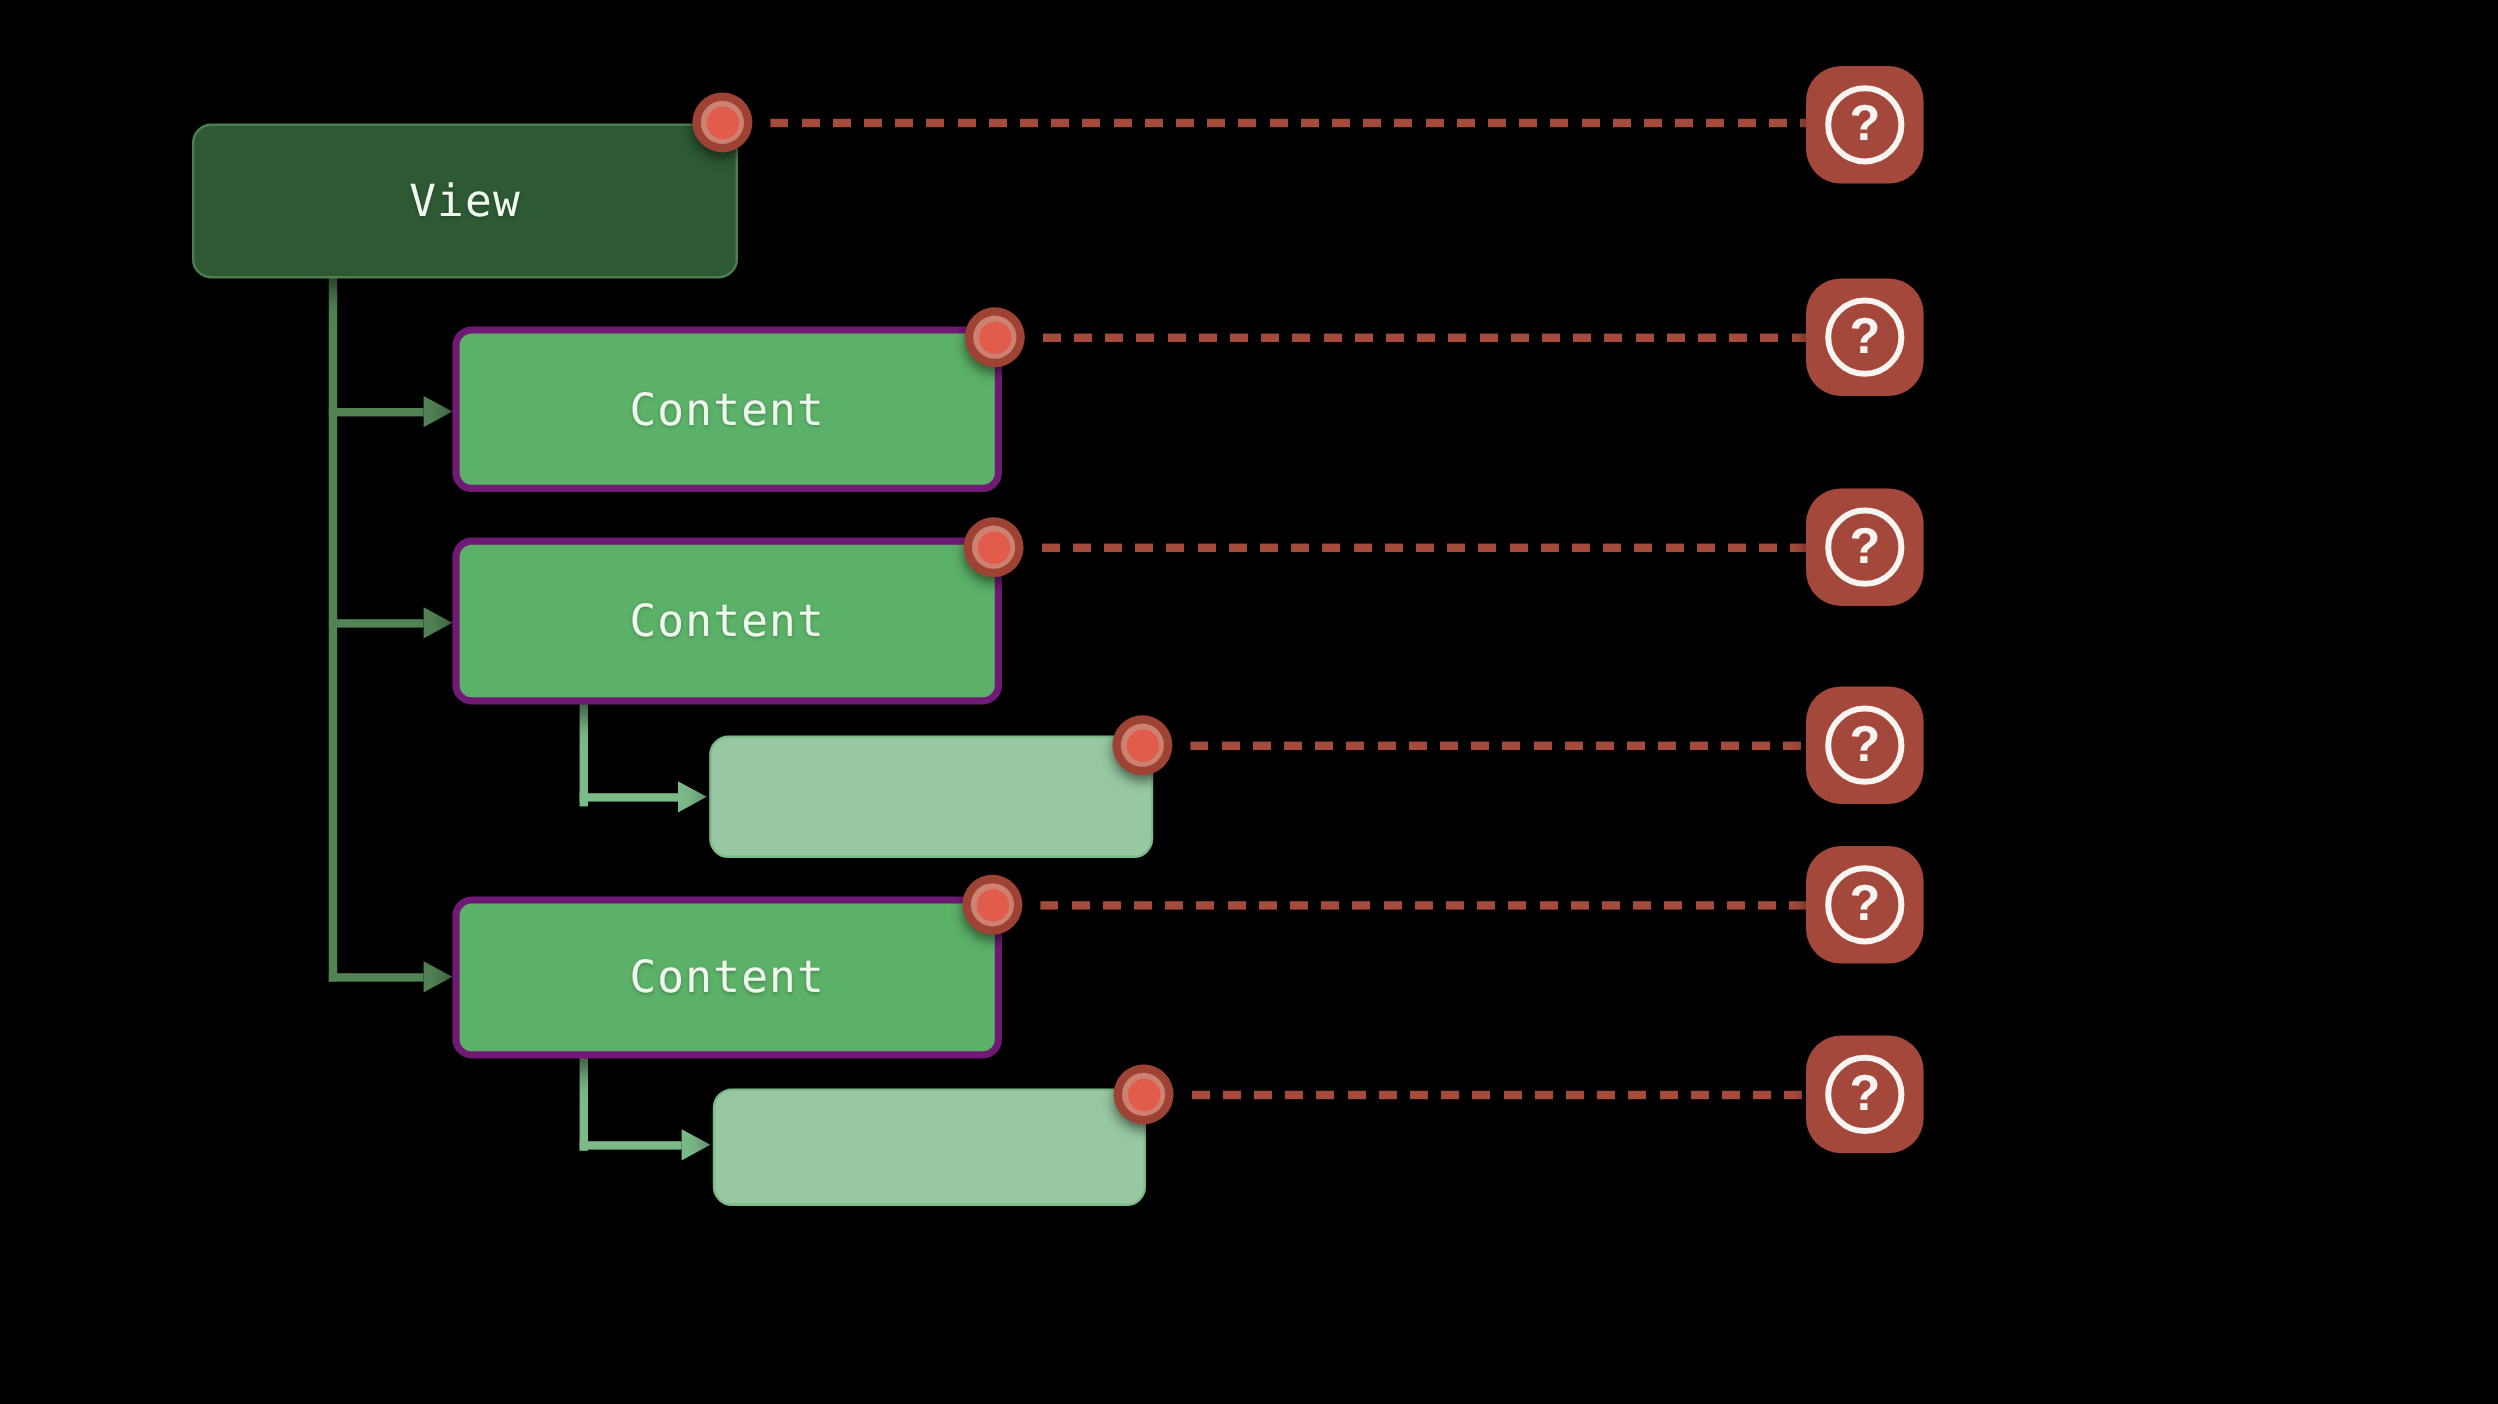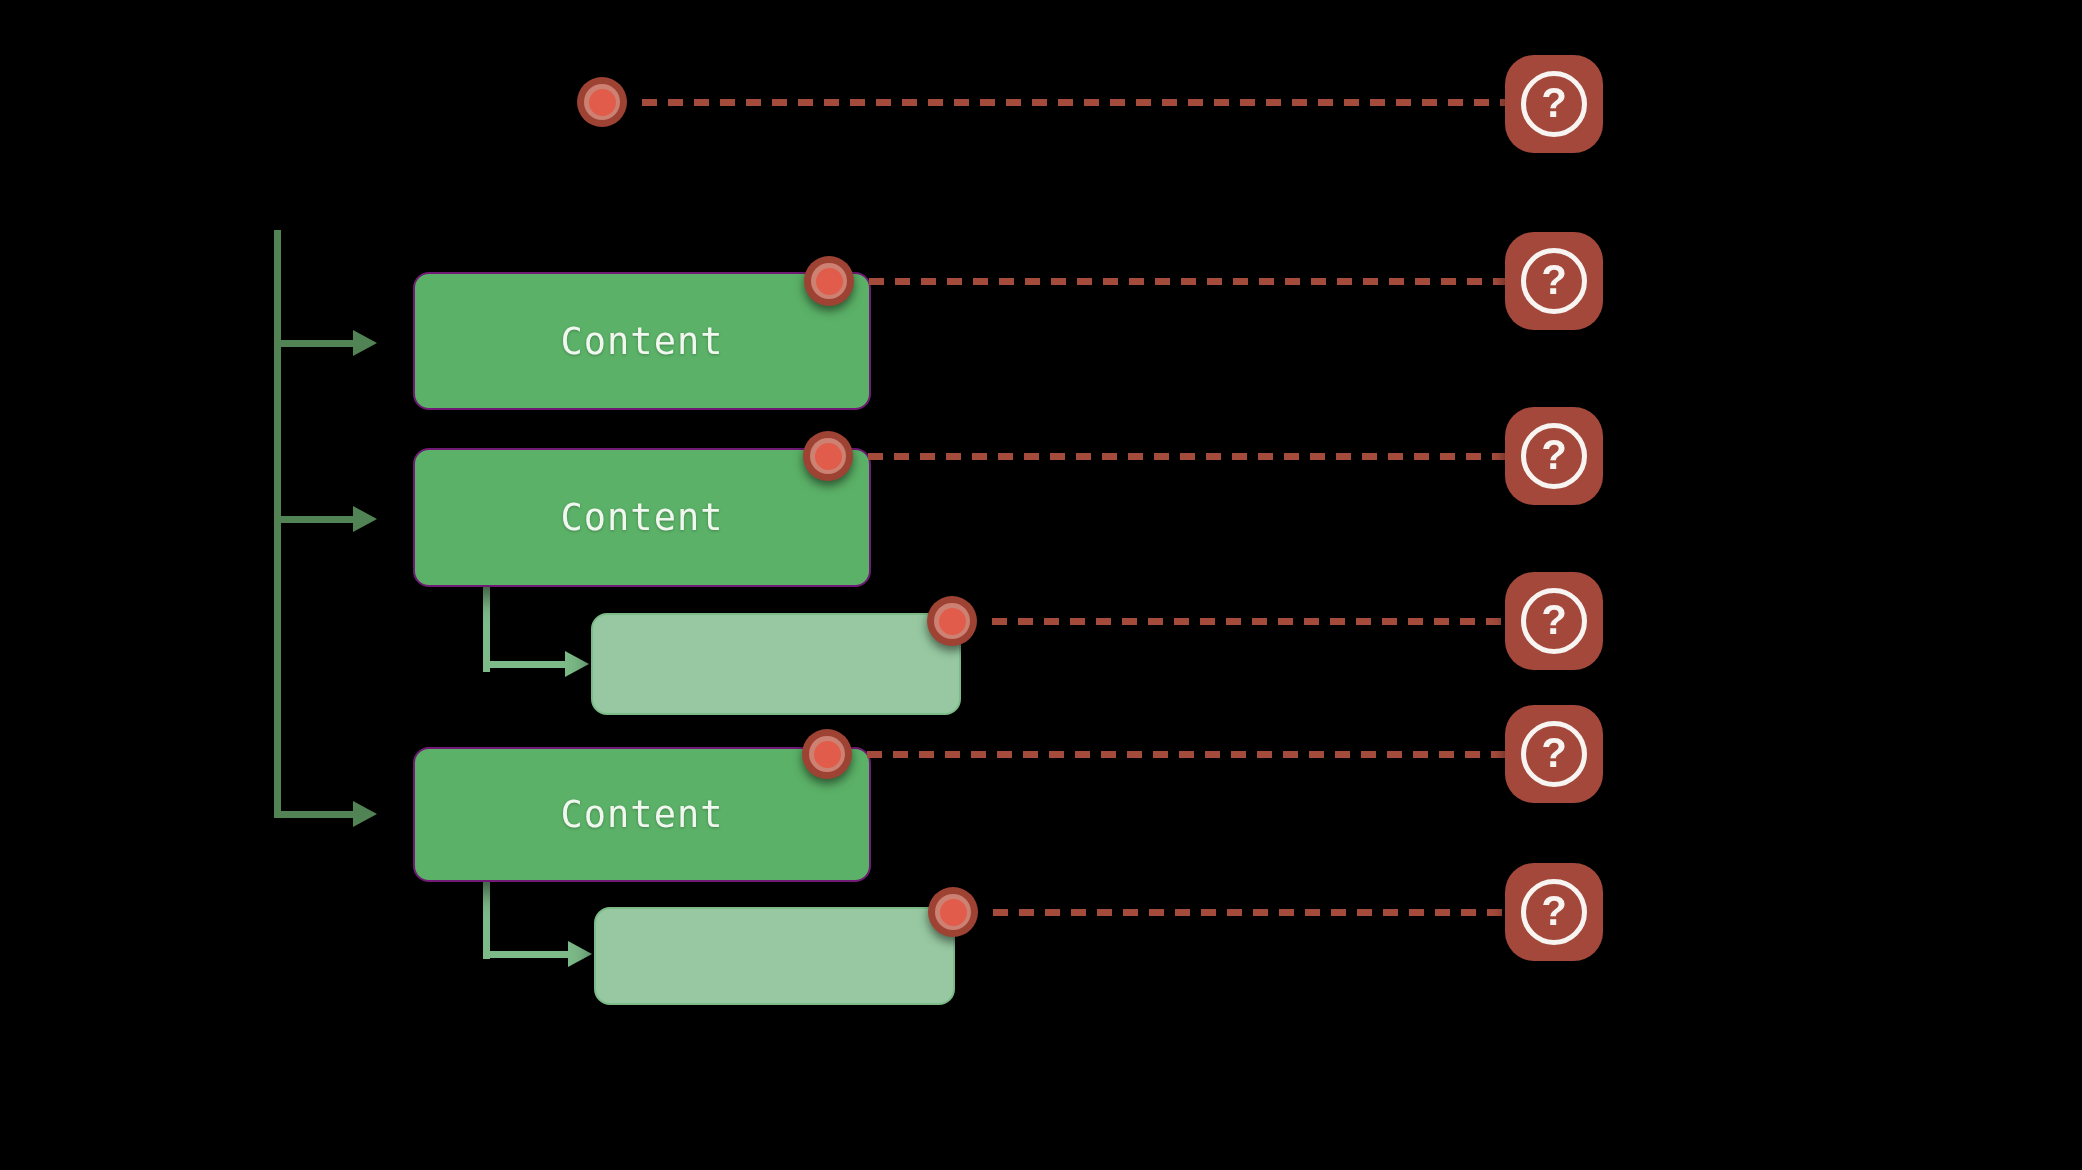--- a/index.html
+++ b/index.html
@@ -21,21 +21,21 @@
     position: absolute;
     border-radius: 16px;
     display: flex;
     align-items: center;
     justify-content: center;
     box-shadow: 0 10px 22px rgba(0,0,0,0.55);
     z-index: 2;
     box-sizing: border-box;
   }
   .node-root    { background: #2d5933; border: 2px solid #4c8052; }
-  .node-content { background: #5bb167; border: 2px solid #701a75; margin-left: 36px; }
+  .node-content { background: #5bb167; border: 6px solid #701a75; }
   .node-sub     { background: #97c8a1; border: 2px solid #7cba88; }
   .node-label {
     font-size: 37px;
     font-weight: 500;
     letter-spacing: 1px;
     line-height: 1;
     color: #f0f7ef;
     text-shadow: 0 1px 3px rgba(0,0,0,0.25);
   }
 
@@ -123,20 +123,23 @@
   <div class="arrow-right" style="left:353px; top:801px;"></div>
 
   <div class="line line-soft" style="left:483px; top:586px; width:7px; height:86px;"></div>
   <div class="line line-soft" style="left:483px; top:661px; width:82px; height:7px;"></div>
   <div class="arrow-right arrow-soft" style="left:565px; top:651px;"></div>
 
   <div class="line line-soft" style="left:483px; top:881px; width:7px; height:78px;"></div>
   <div class="line line-soft" style="left:483px; top:951px; width:85px; height:7px;"></div>
   <div class="arrow-right arrow-soft" style="left:568px; top:941px;"></div>
 
+  <div class="node node-root" style="left:160px; top:103px; width:455px; height:129px;">
+    <span class="node-label">View</span>
+  </div>
   <div class="node node-content" style="left:377px; top:272px; width:458px; height:138px;">
     <span class="node-label">Content</span>
   </div>
   <div class="node node-content" style="left:377px; top:448px; width:458px; height:139px;">
     <span class="node-label">Content</span>
   </div>
   <div class="node node-sub" style="left:591px; top:613px; width:370px; height:102px;">
     <span class="node-label"></span>
   </div>
   <div class="node node-content" style="left:377px; top:747px; width:458px; height:135px;">

